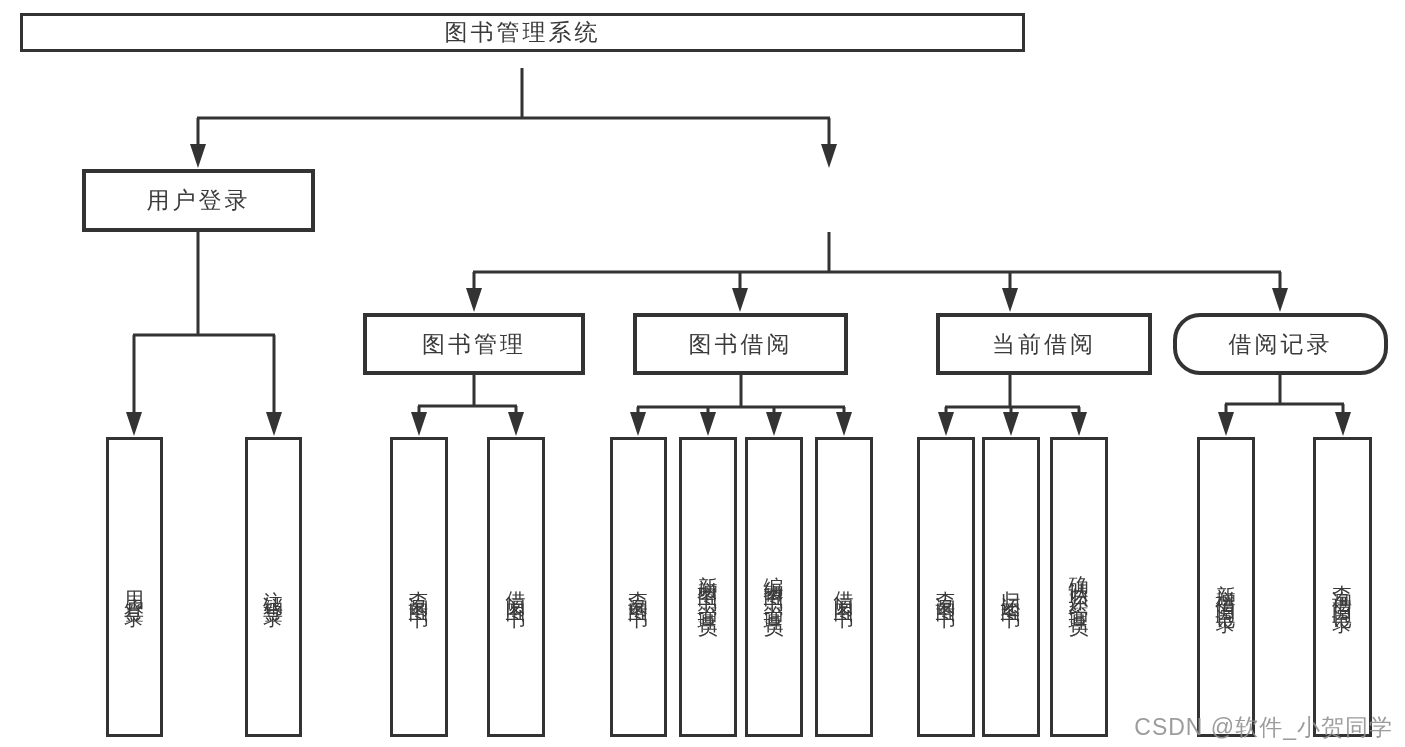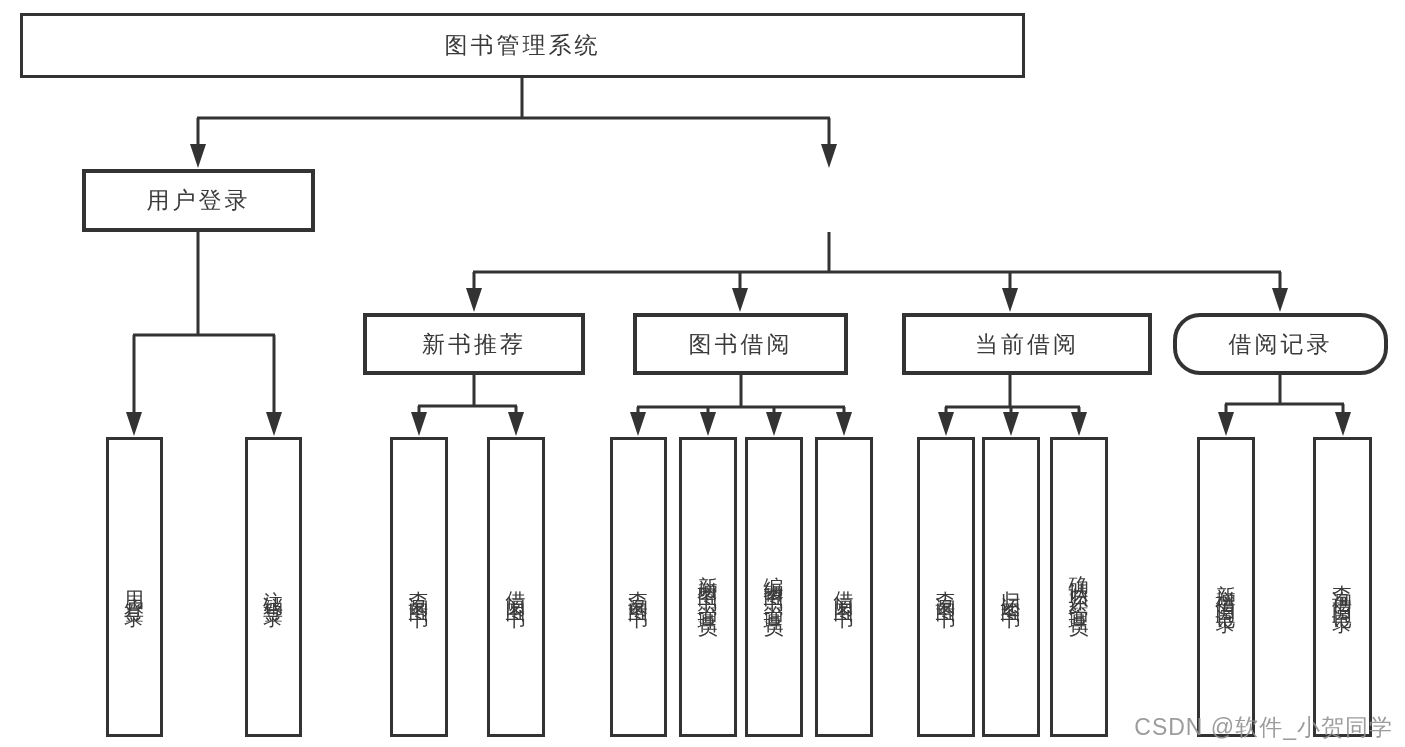--- a/index.html
+++ b/index.html
@@ -42,26 +42,26 @@
   }
   .node.leaf {
     top: 437px;
     height: 300px;
     writing-mode: vertical-rl;
     text-orientation: mixed;
     font-size: 20px;
     letter-spacing: 6px;
     line-height: 1;
   }
-  .root-box   { left: 20px;   top: 13px;  width: 1005px; height: 65px; }
+  .root-box   { left: 20px;   top: 13px;  width: 1005px; height: 39px; }
   .n-user     { left: 82px;   top: 169px; width: 233px;  height: 63px; }
   .n-bookmgmt { left: 710px;  top: 169px; width: 238px;  height: 63px; }
   .n-newrec   { left: 363px;  top: 313px; width: 222px;  height: 62px; }
   .n-borrow   { left: 633px;  top: 313px; width: 215px;  height: 62px; }
-  .n-current  { left: 902px;  top: 313px; width: 250px;  height: 62px; }
+  .n-current  { left: 936px;  top: 313px; width: 216px;  height: 62px; }
   .n-records  { left: 1173px; top: 313px; width: 215px;  height: 62px; border-radius: 27px; }
   .lf1  { left: 106px;  width: 57px; }
   .lf2  { left: 245px;  width: 57px; }
   .lf3  { left: 390px;  width: 58px; }
   .lf4  { left: 487px;  width: 58px; }
   .lf5  { left: 610px;  width: 57px; }
   .lf6  { left: 679px;  width: 58px; }
   .lf7  { left: 745px;  width: 58px; }
   .lf8  { left: 815px;  width: 58px; }
   .lf9  { left: 917px;  width: 58px; }
@@ -125,21 +125,21 @@
       <polygon points="1071,412 1087,412 1079,436"></polygon>
       <polygon points="1218,412 1234,412 1226,436"></polygon>
       <polygon points="1335,412 1351,412 1343,436"></polygon>
     </g>
   </svg>
 
   <div class="node h root-box">图书管理系统</div>
 
   <div class="node h lvl23 n-user">用户登录</div>
 
-  <div class="node h lvl23 n-newrec">新书推荐</div>
+  <div class="node h lvl23 n-newrec">图书管理</div>
   <div class="node h lvl23 n-borrow">图书借阅</div>
   <div class="node h lvl23 n-current">当前借阅</div>
   <div class="node h lvl23 n-records">借阅记录</div>
 
   <div class="node leaf lf1">用户登录</div>
   <div class="node leaf lf2">注销登录</div>
 
   <div class="node leaf lf3">查询图书</div>
   <div class="node leaf lf4">借阅图书</div>
 

